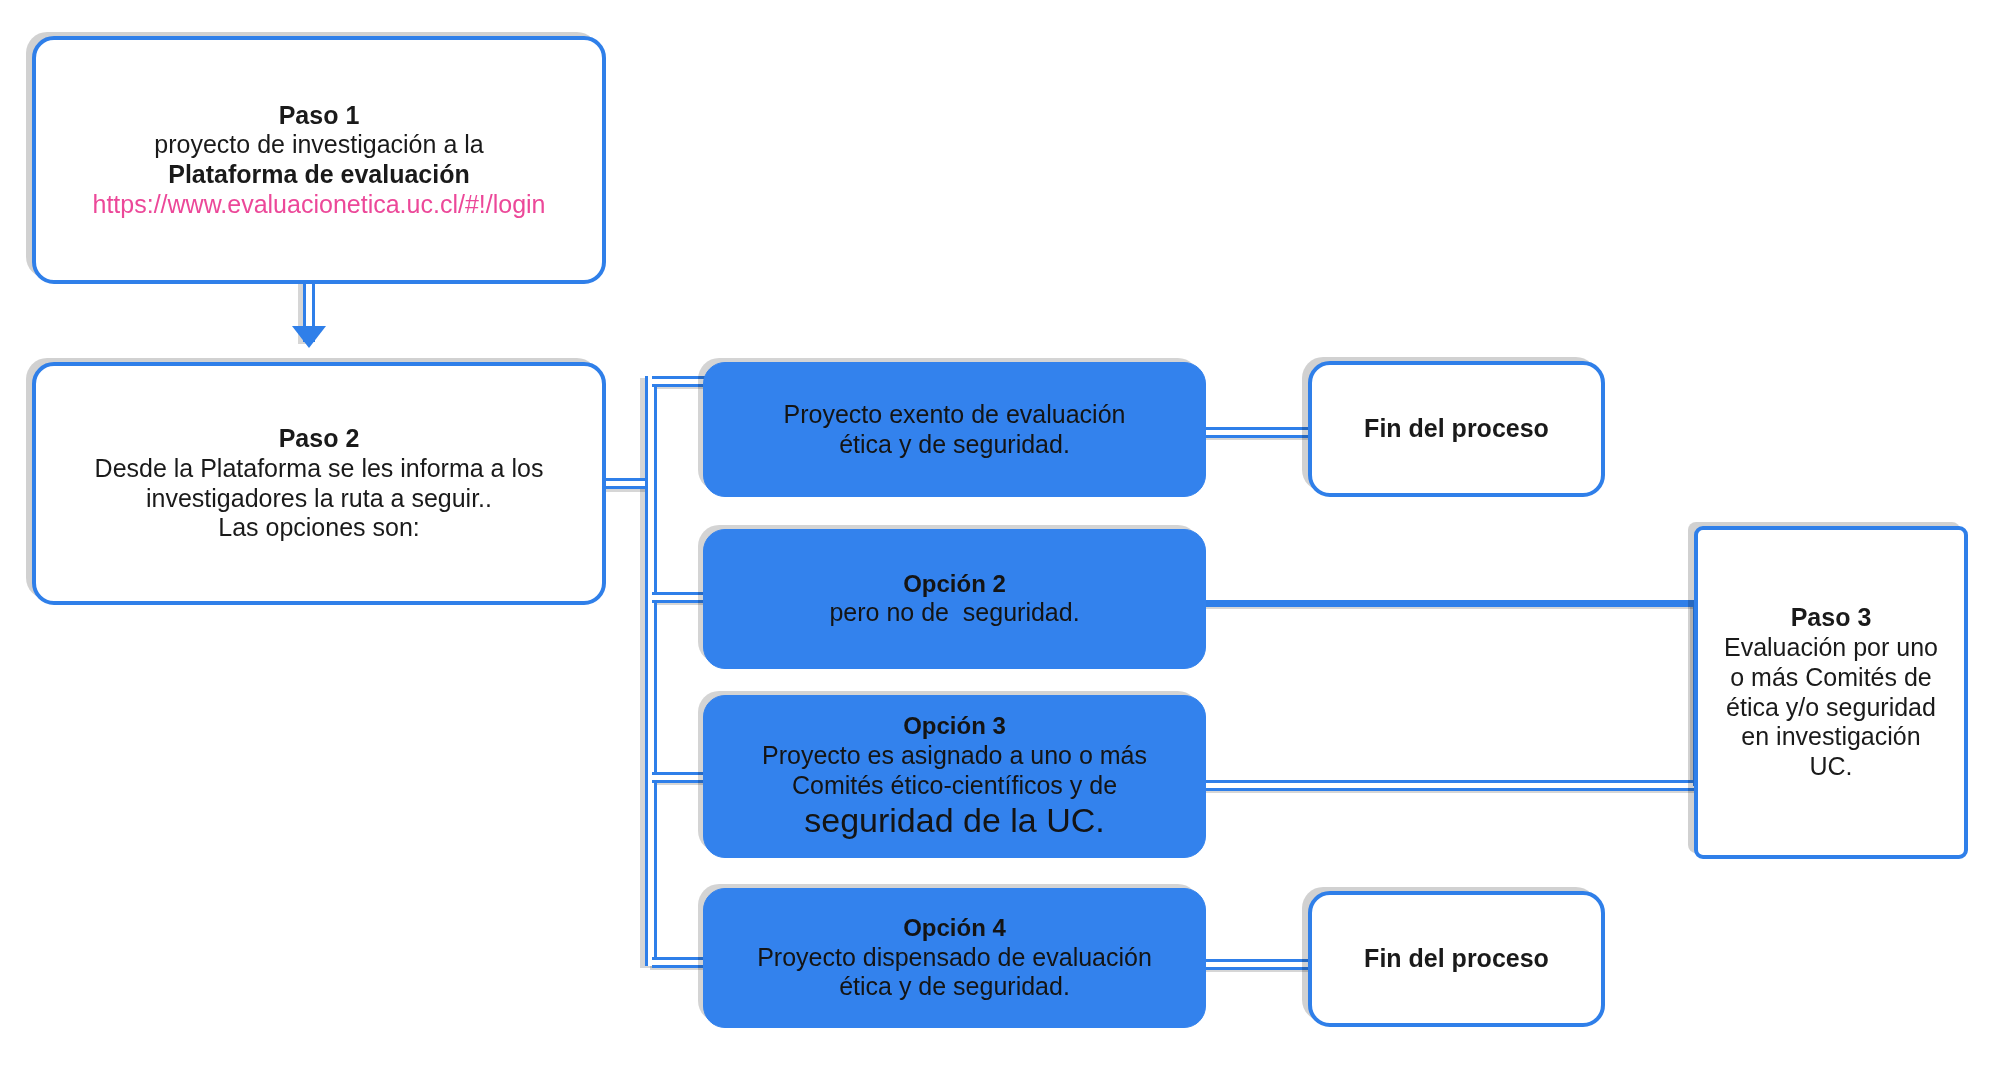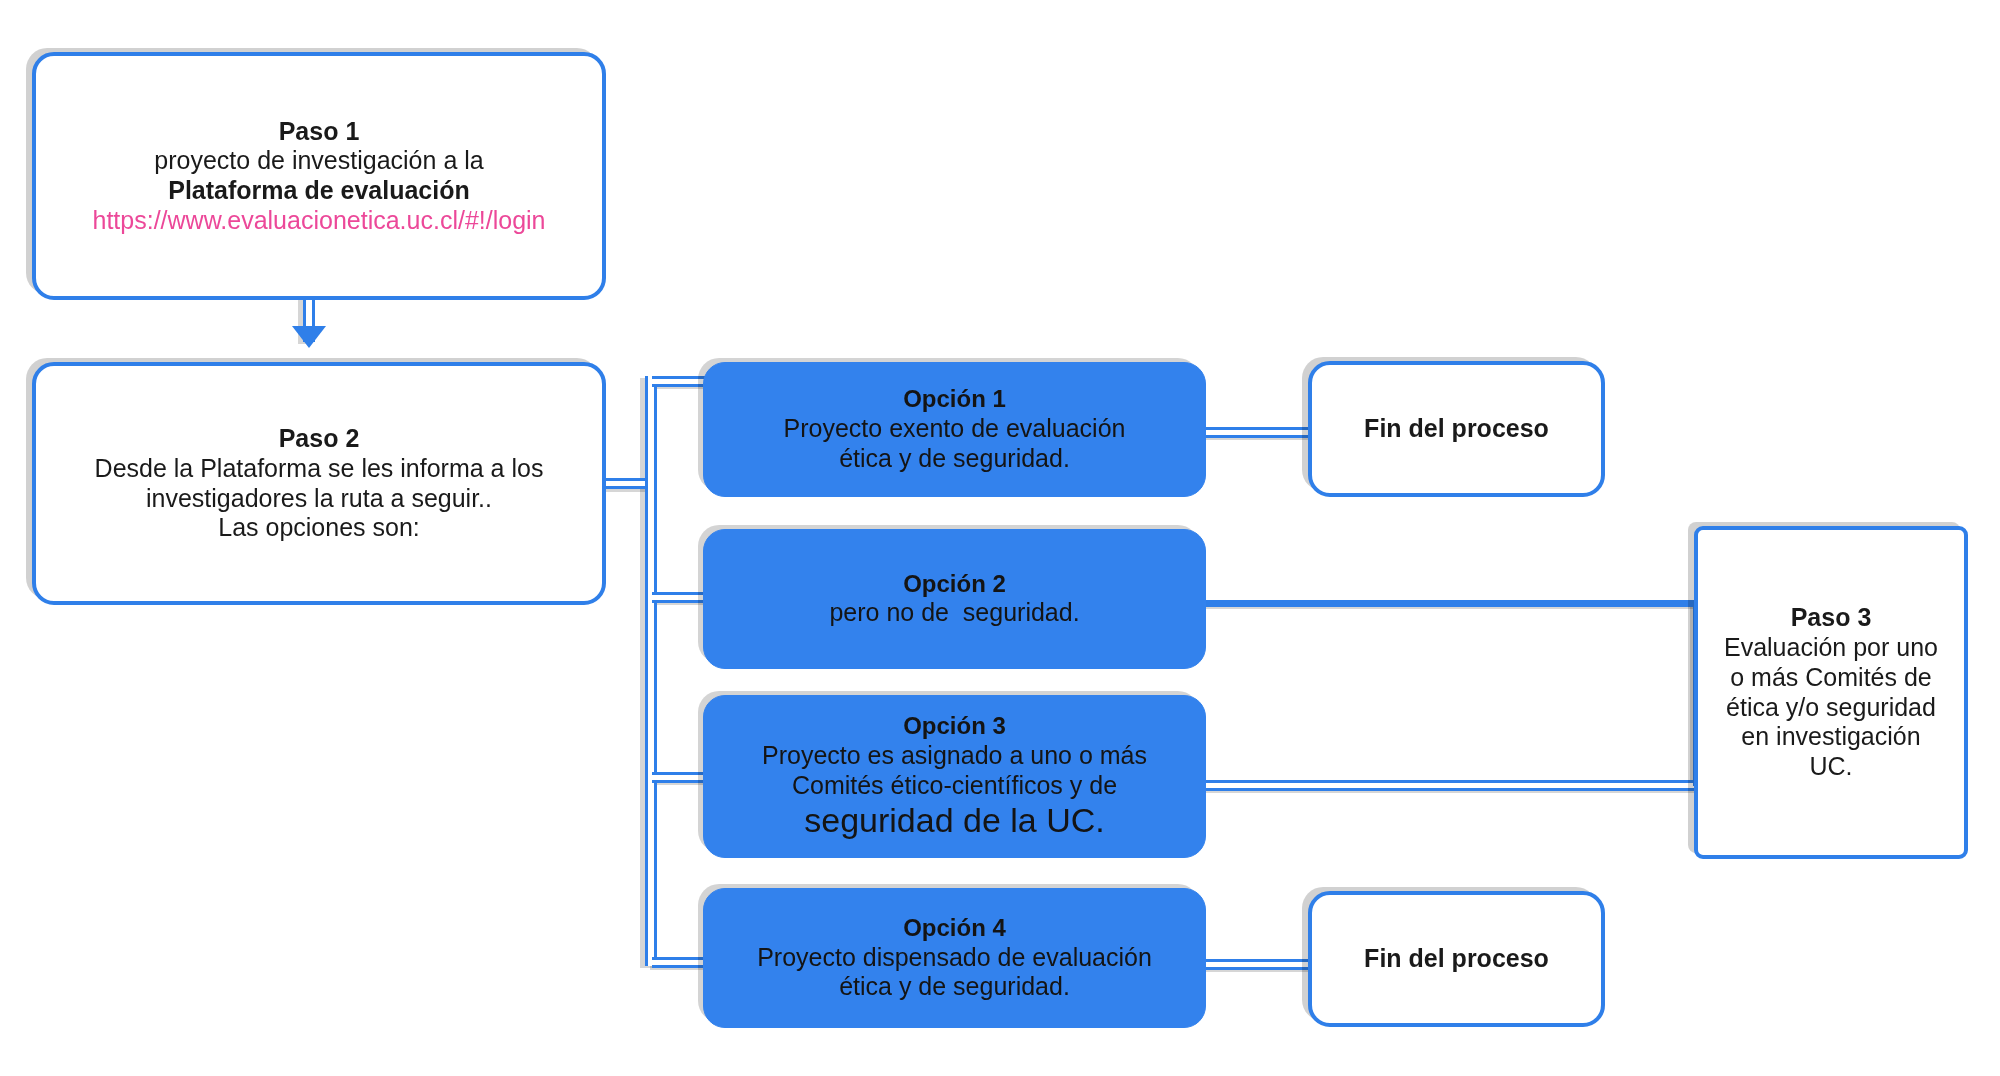--- a/index.html
+++ b/index.html
@@ -129,41 +129,40 @@
 
   <div class="conn-shadow" style="left:1200px; top:602px; width:498px; height:7px;"></div>
   <div class="conn solid" style="left:1202px; top:600px; width:498px; height:7px;"></div>
 
   <div class="conn-shadow" style="left:1200px; top:782px; width:498px; height:11px;"></div>
   <div class="conn h" style="left:1202px; top:780px; width:498px; height:11px;"></div>
 
   <div class="conn-shadow" style="left:1690px; top:602px; width:10px; height:186px;"></div>
   <div class="conn solid" style="left:1693px; top:600px; width:7px; height:186px;"></div>
 
-  <div class="node white" style="left:32px; top:36px; width:574px; height:248px;margin-top:16px;">
+  <div class="node white" style="left:32px; top:36px; width:574px; height:248px;">
     <div class="inner">
       <span class="line t-title" style="font-size:25px;">Paso 1</span>
       <span class="line t-body" style="font-size:25px;">proyecto de investigación a la</span>
       <span class="line t-title" style="font-size:25px;">Plataforma de evaluación</span>
       <span class="line t-link" style="font-size:25px;">https://www.evaluacionetica.uc.cl/#!/login</span>
     </div>
   </div>
 
   <div class="node white" style="left:32px; top:362px; width:574px; height:243px;">
     <div class="inner">
       <span class="line t-title" style="font-size:25px;">Paso 2</span>
       <span class="line t-body" style="font-size:25px;">Desde la Plataforma se les informa a los</span>
       <span class="line t-body" style="font-size:25px;">investigadores la ruta a seguir..</span>
       <span class="line t-body" style="font-size:25px;">Las opciones son:</span>
     </div>
   </div>
 
   <div class="node blue" style="left:703px; top:362px; width:503px; height:135px;">
     <div class="inner">
-      <span class="line t-title" style="font-size:24px;">Opción 1</span>
       <span class="line t-body" style="font-size:25px;">Proyecto exento de evaluación</span>
       <span class="line t-body" style="font-size:25px;">ética y de seguridad.</span>
     </div>
   </div>
 
   <div class="node blue" style="left:703px; top:529px; width:503px; height:140px;">
     <div class="inner">
       <span class="line t-title" style="font-size:24px;">Opción 2</span>
       <span class="line t-body" style="font-size:25px;">pero no de  seguridad.</span>
     </div>

